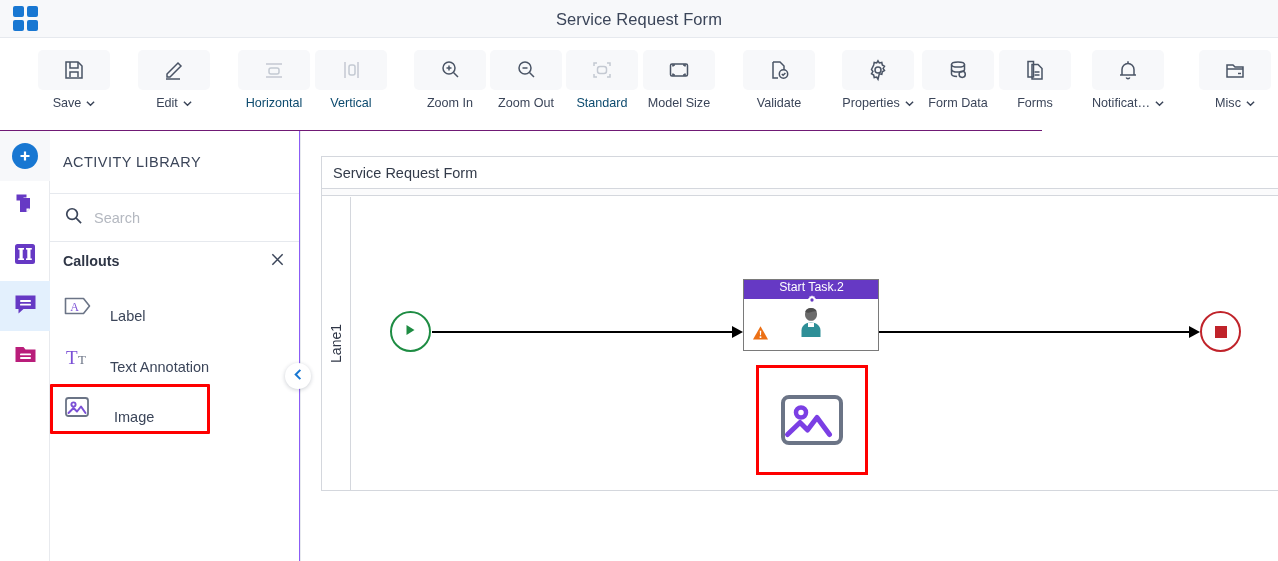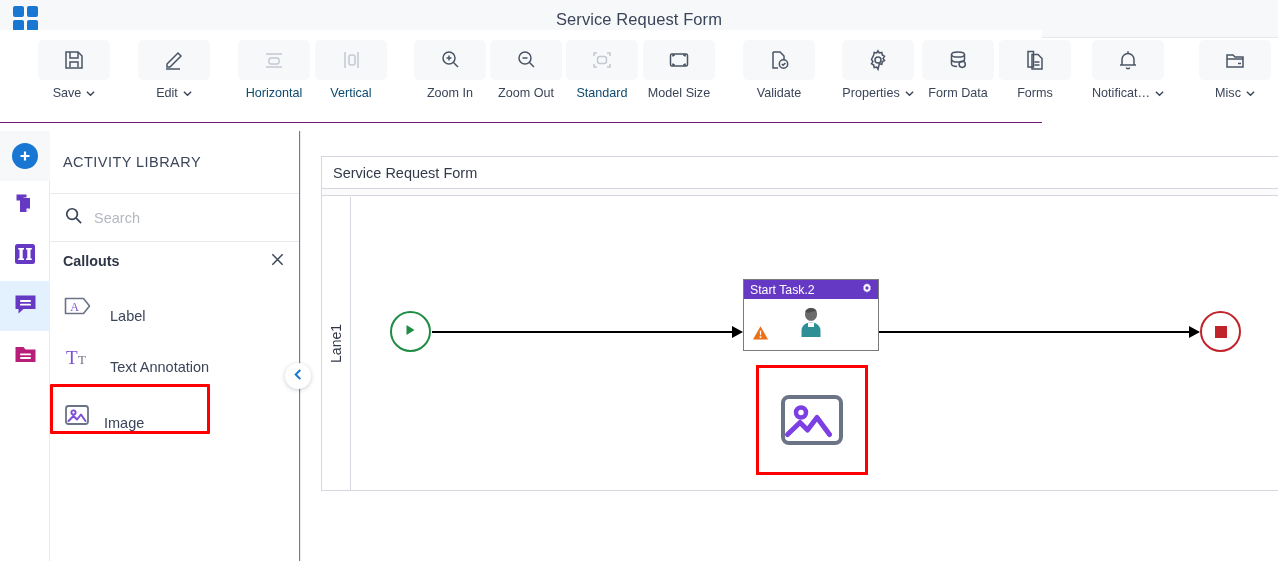--- a/index.html
+++ b/index.html
@@ -25,23 +25,23 @@
   .app-grid i { display:block; background:#1877d2; border-radius: 2px; }
   .app-title {
     position: absolute; left: 0; top: 0; width: 1278px; height: 38px;
     line-height: 38px; text-align: center;
     font-size: 16.5px; color: #3b4559; font-weight: 400;
     letter-spacing: .1px;
   }
 
   
   .ribbon {
-    position: absolute; top: 30px; left: 0; width: 1042px; height: 93px;
+    position: absolute; top: 40px; left: 0; width: 1042px; height: 93px;
     background: #ffffff;
-    border-bottom: 1px solid #701a75;
+    border-bottom: 3px solid #701a75;
   }
   .tb-item {
     position: absolute; top: 10px;
     display: flex; flex-direction: column; align-items: center;
     user-select: none;
   }
   .tb-box {
     width: 72px; height: 40px; border-radius: 5px;
     background: #f7f8fa;
     display: flex; align-items: center; justify-content: center;
@@ -101,22 +101,22 @@
   .lib-group-name { font-size: 14.3px; color: #2f3646; font-weight: 600; }
   .lib-items { padding-top: 2px; }
   .lib-item {
     height: 51px; display: flex; align-items: center; gap: 16px;
     padding-left: 14px; cursor: pointer;
   }
   .lib-item-label { font-size: 14.5px; color: #3b4559; margin-top: 16px; }
   .lib-item.selected {
     border: 3px solid #fe0000;
     margin: 0 0 0 51px; width: 160px; height: 50px;
-    padding-left: 11px; gap: 14px; border-radius: 1px;
-    position: relative; left: -51px; align-items: flex-end;
+    padding-left: 11px; gap: 24px; border-radius: 1px;
+    position: relative; left: -51px;
   }
   .collapse-btn {
     position: absolute; right: -12px; top: 232px;
     width: 26px; height: 26px; border-radius: 50%;
     background: #ffffff; box-shadow: 0 1px 4px rgba(20,30,60,.22);
     display: flex; align-items: center; justify-content: center; cursor: pointer;
     z-index: 12;
   }
   .collapse-btn svg { stroke: #1877d2; stroke-width: 2.2; fill: none; }
 
@@ -180,21 +180,21 @@
   }
 
   .task {
     position: absolute; left: 392px; top: 82px;
     width: 136px; height: 72px;
     border: 1.5px solid #7a7a7a; background: #ffffff;
   }
   .task-head {
     height: 19px; background: #6639c4; color: #ffffff;
     font-size: 12.3px; display: flex; align-items: center;
-    justify-content: space-between; padding: 0 5px 0 6px;
+    justify-content: space-between; padding: 0 5px 0 6px; flex-direction: column;
   }
   .task-gear svg { stroke: none; fill: #ffffff; }
   .task-body { position: relative; height: 51px; }
   .task-user {
     position: absolute; left: 50%; top: 6px; transform: translateX(-50%);
   }
   .task-warn { position: absolute; left: 8px; bottom: 5px; }
 
   .image-shape {
     position: absolute; left: 405px; top: 168px;

